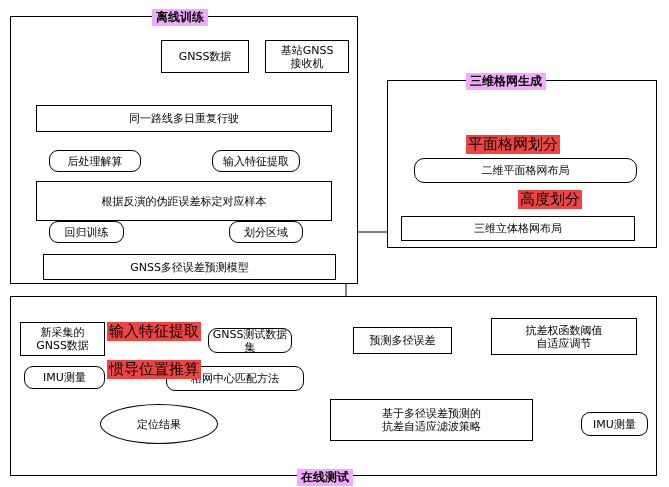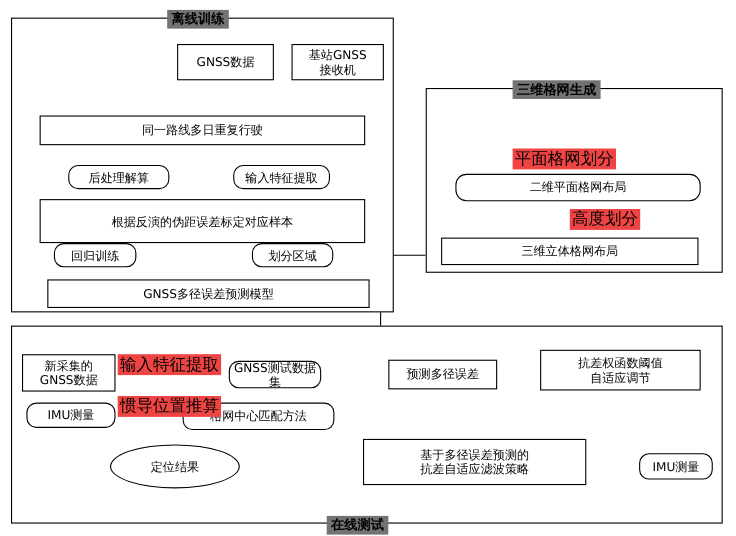--- a/index.html
+++ b/index.html
@@ -30,21 +30,21 @@
   }
   .group{
     position:absolute;
     box-sizing:border-box;
     border:1px solid #000;
     background:#fff;
     z-index:1;
   }
   .grouptitle{
     position:absolute;
-    background:#737373;
+    background:#f0abfc;
     font-size:12px;
     font-weight:bold;
     padding:0 4px;
     z-index:3;
     color:#000;
     white-space:nowrap;
   }
   .round{border-radius:9px;}
   .ellipse{border-radius:50%;}
   .plain{
@@ -117,21 +117,21 @@
       <path d="M330,424 L218,424" marker-end="url(#ah)"></path>
     </g>
   </svg>
 
   <div class="box" style="left:161px;top:40px;width:88px;height:33px;">GNSS数据</div>
   <div class="box" style="left:265px;top:40px;width:84px;height:33px;">基站GNSS
 接收机</div>
 
   <div class="box" style="left:36px;top:105px;width:296px;height:27px;">同一路线多日重复行驶</div>
 
-  <div class="box round" style="left:62px;top:150px;width:92px;height:22px;">后处理解算</div>
+  <div class="box round" style="left:49px;top:150px;width:92px;height:22px;">后处理解算</div>
   <div class="box round" style="left:212px;top:150px;width:88px;height:22px;">输入特征提取</div>
 
   <div class="box" style="left:36px;top:181px;width:296px;height:40px;">根据反演的伪距误差标定对应样本</div>
 
   <div class="box round" style="left:49px;top:221px;width:75px;height:22px;">回归训练</div>
   <div class="box round" style="left:229px;top:221px;width:74px;height:22px;">划分区域</div>
 
   <div class="box" style="left:43px;top:254px;width:293px;height:26px;">GNSS多径误差预测模型</div>
 
   <div class="plain" style="left:466px;top:135px;">平面格网划分</div>

